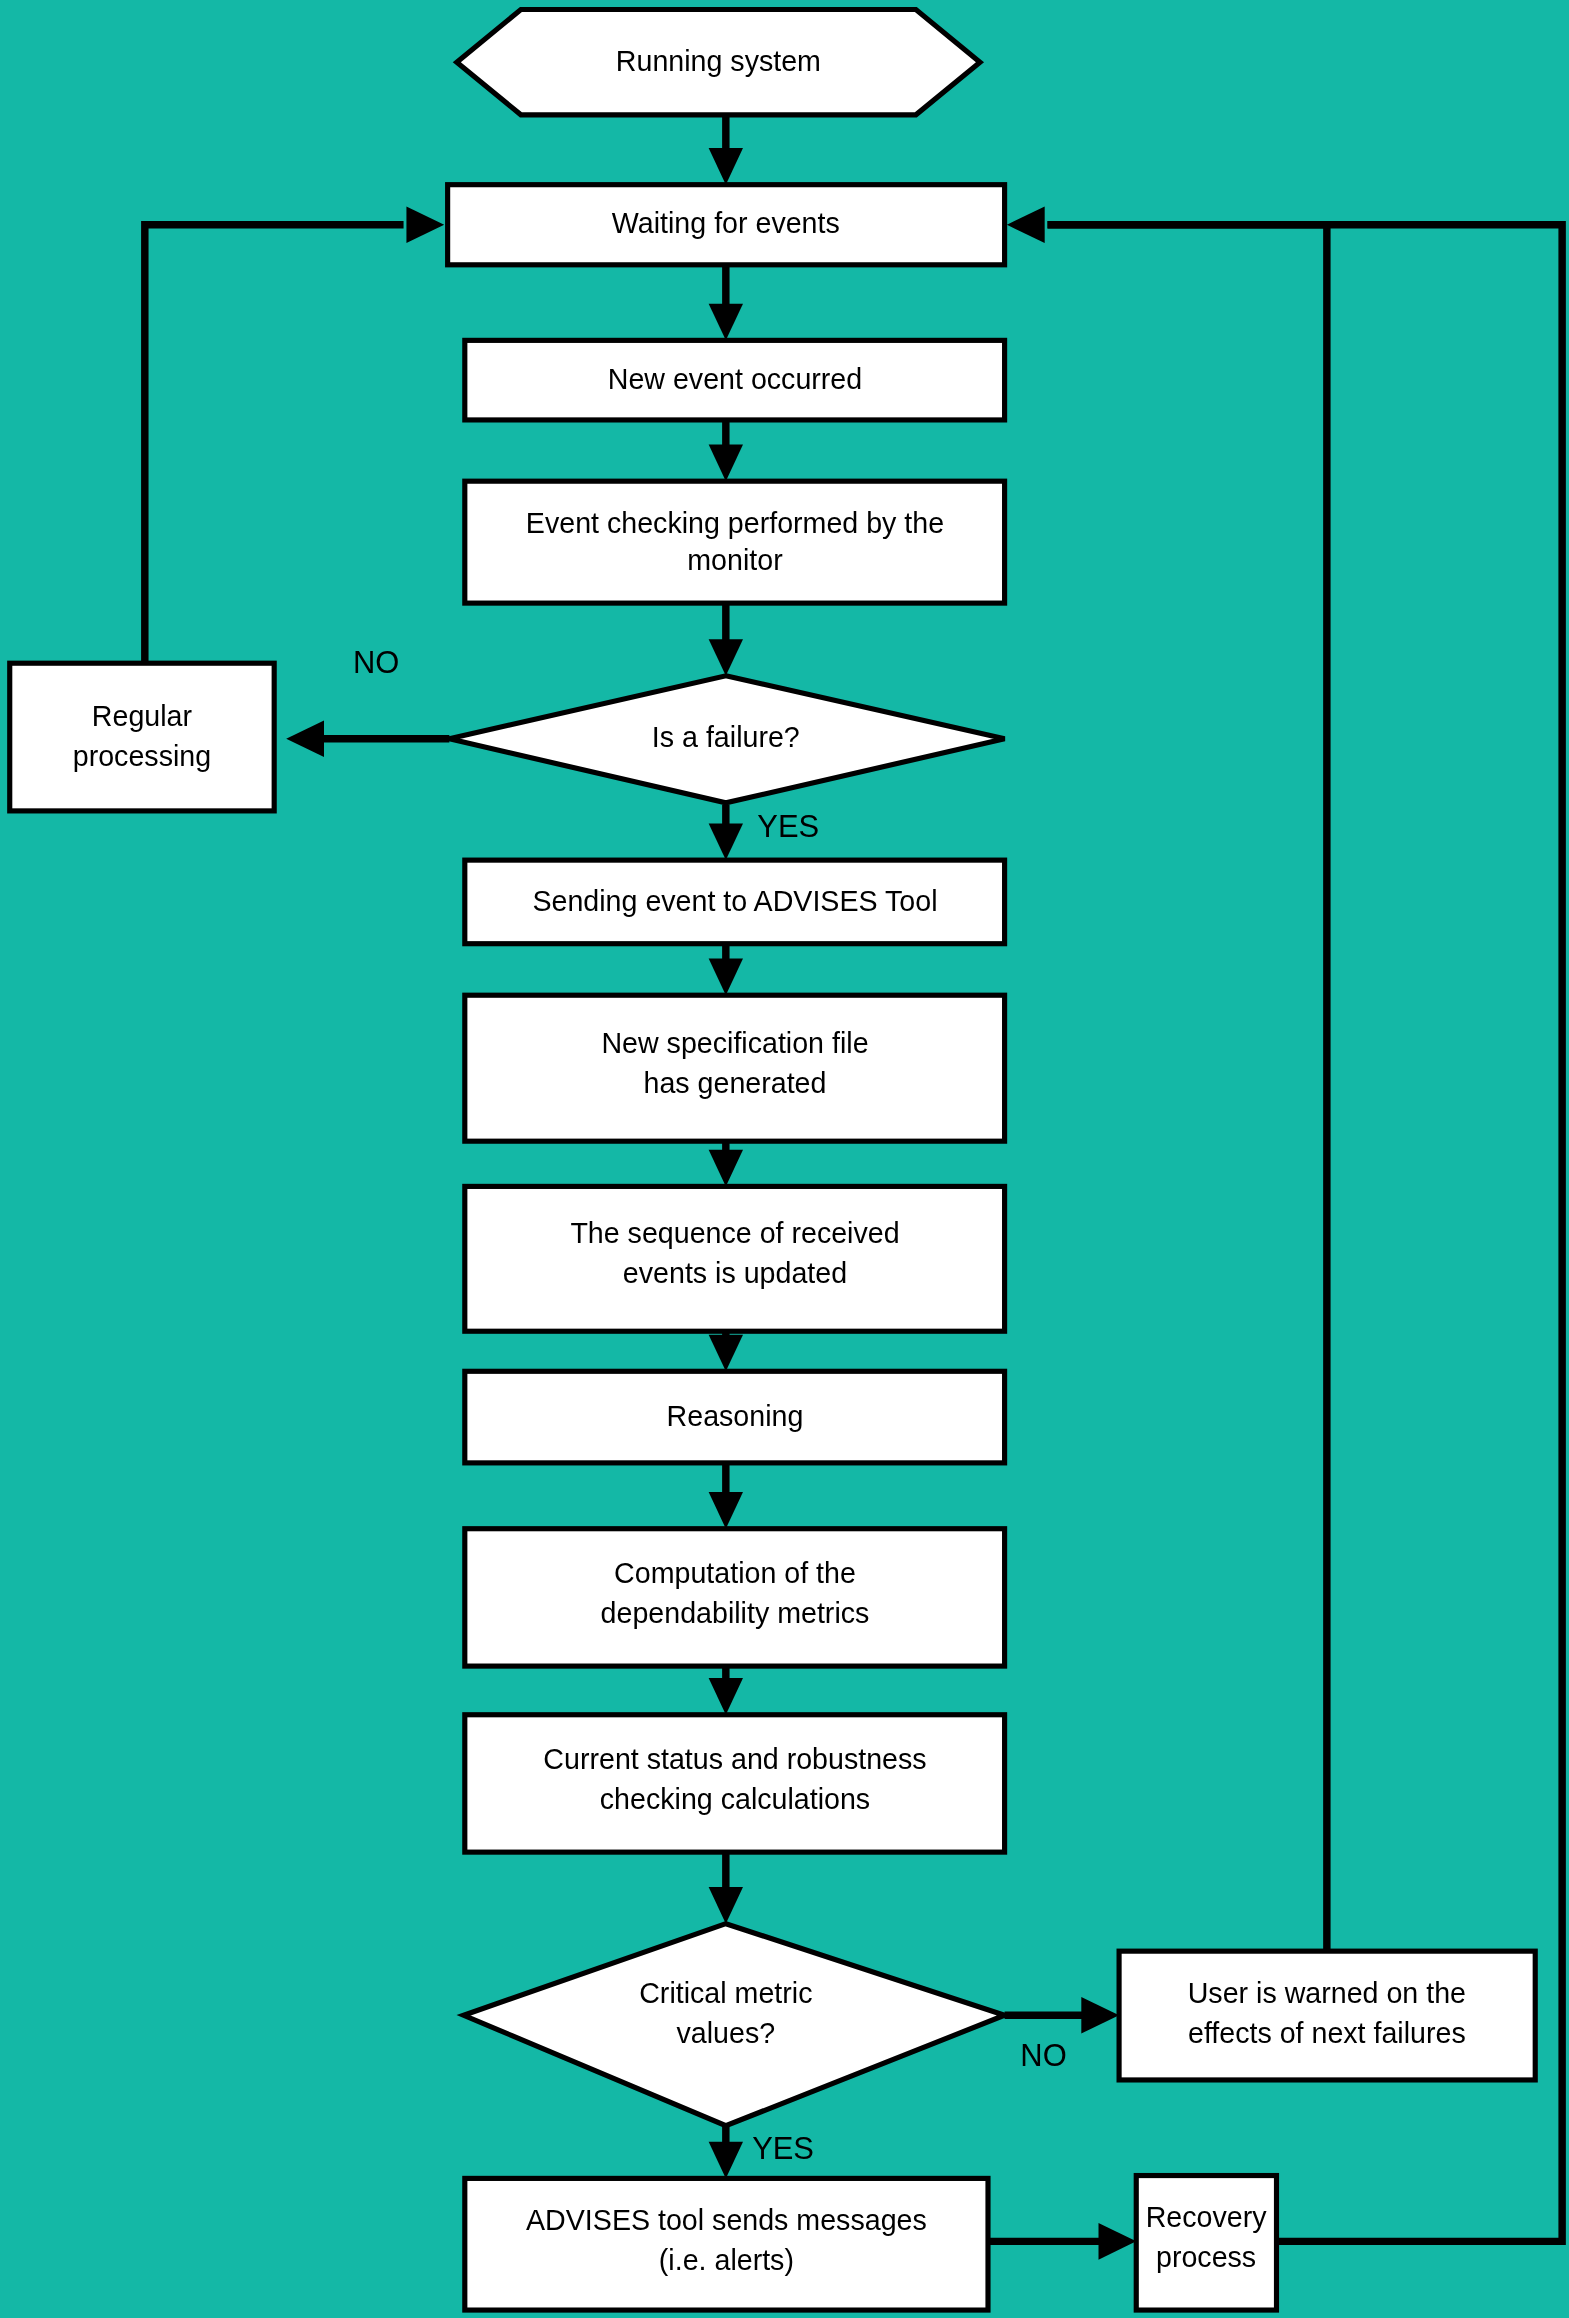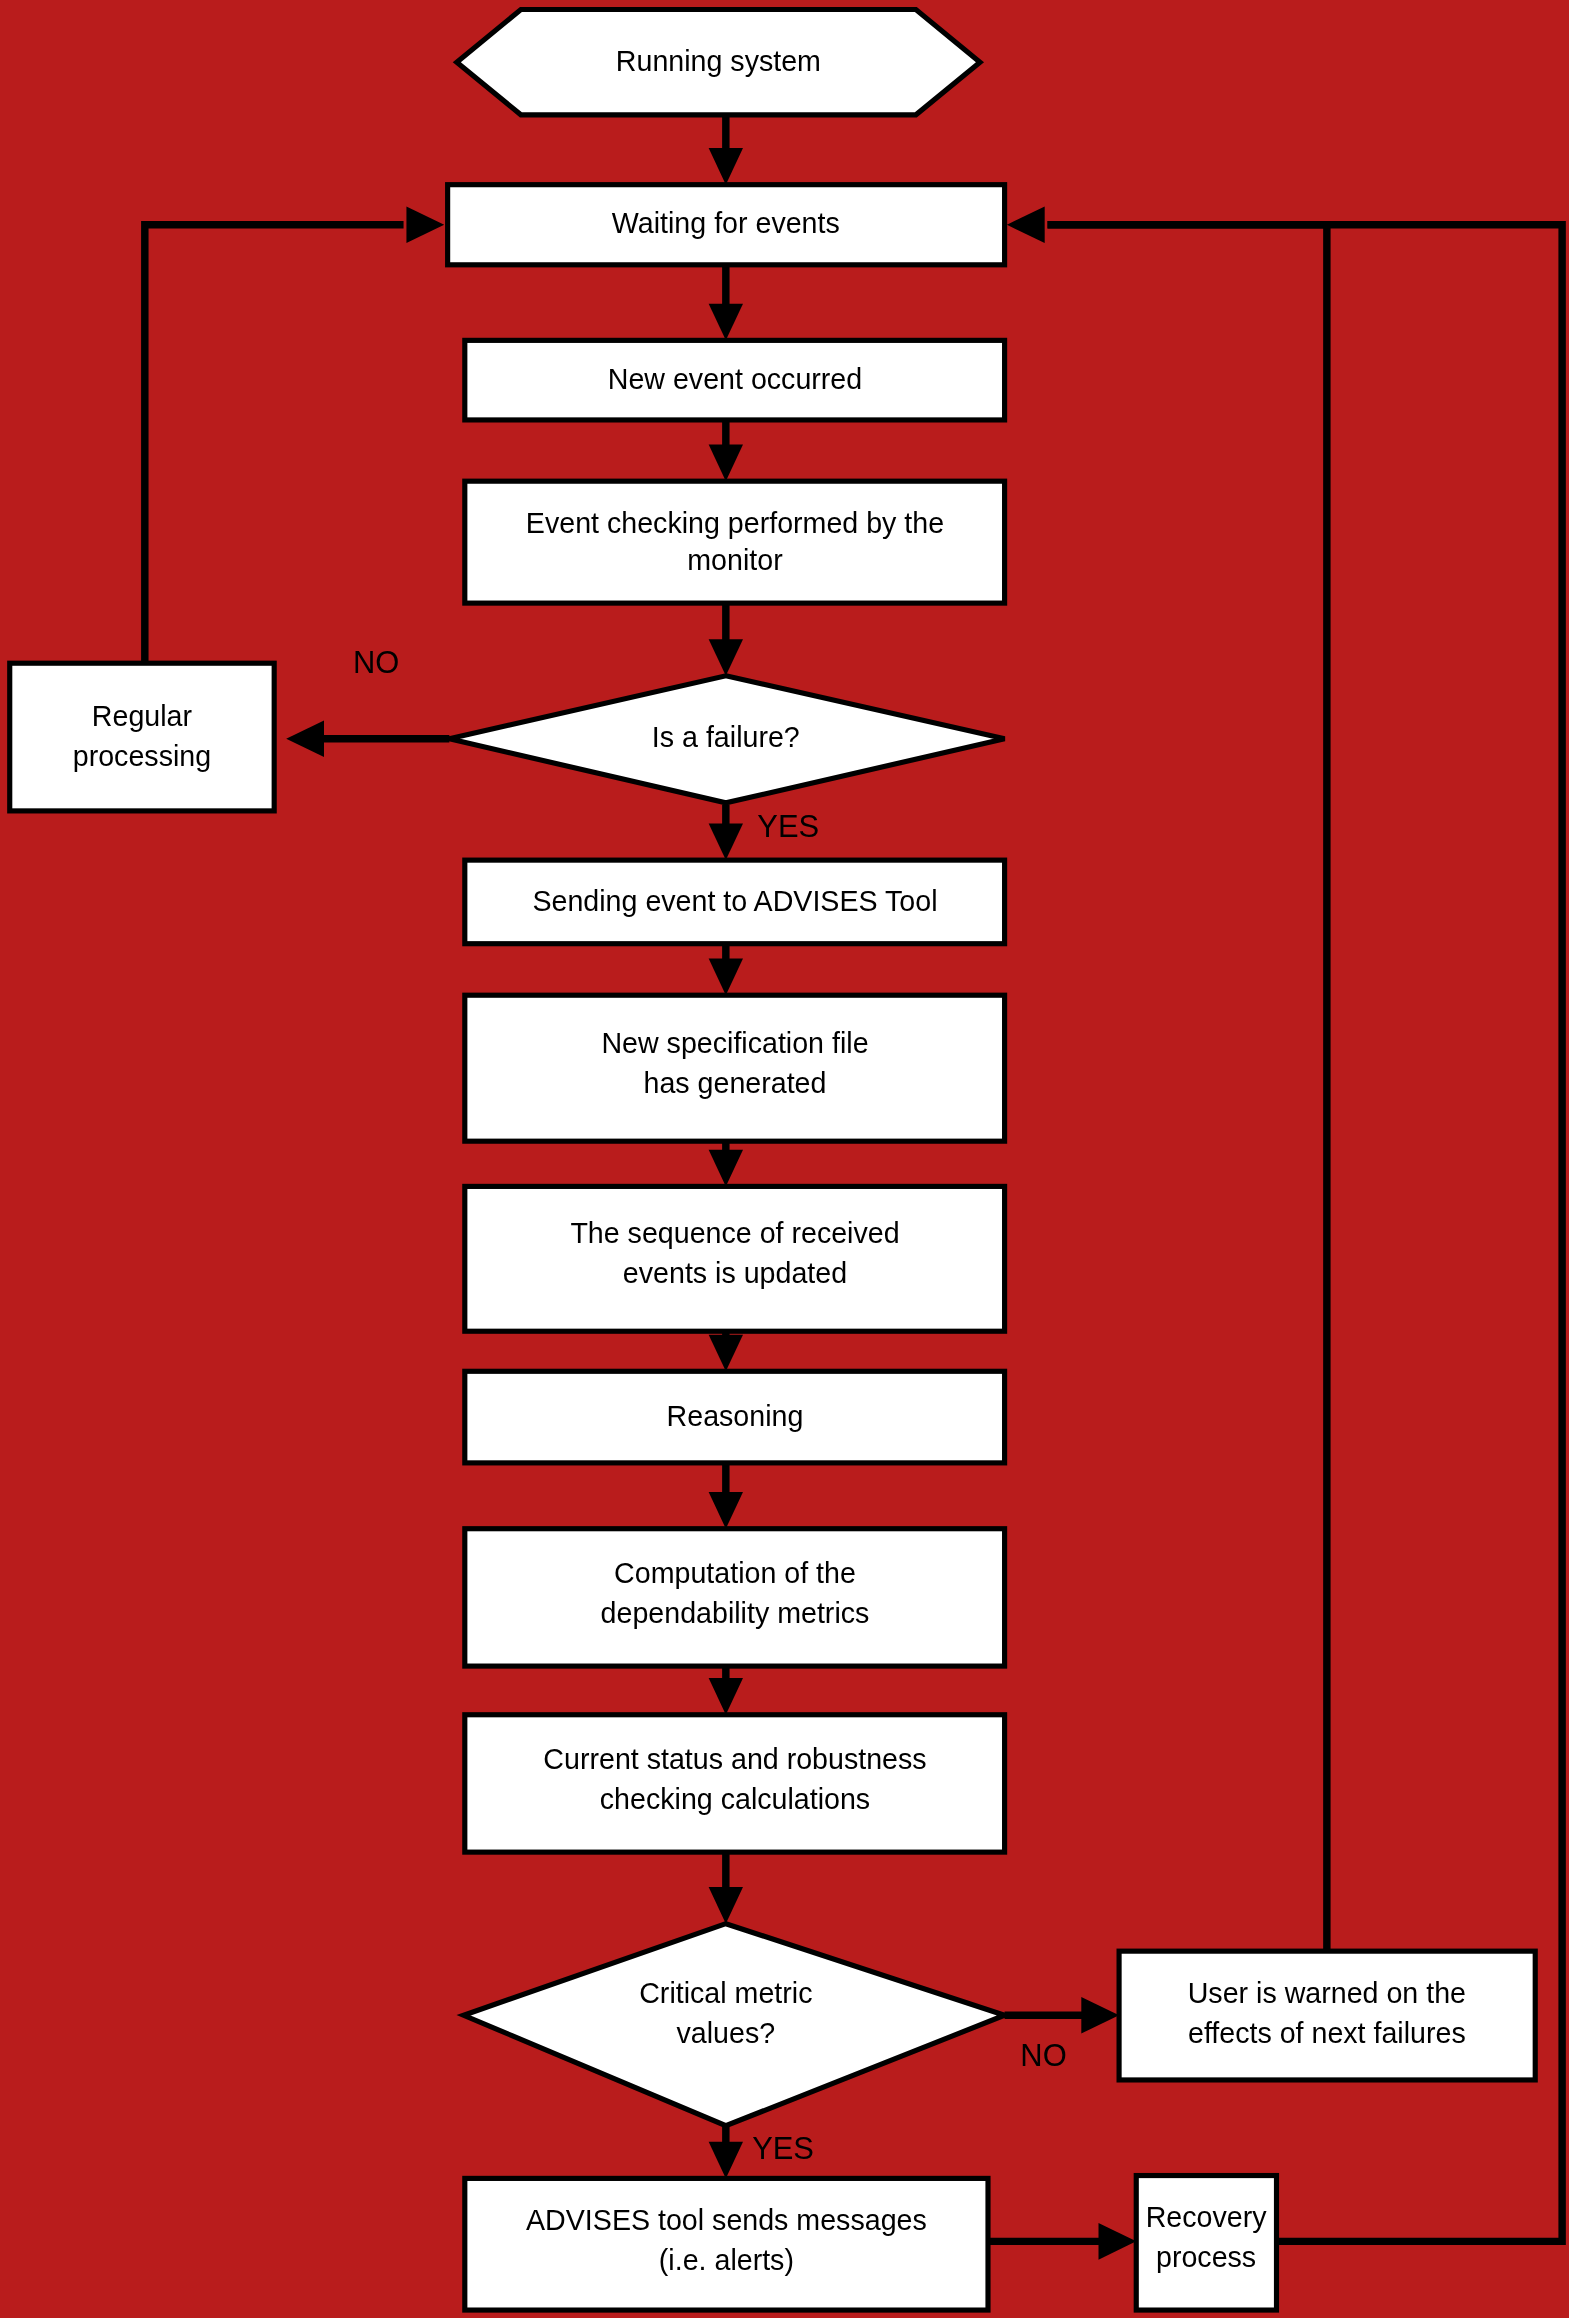--- a/index.html
+++ b/index.html
@@ -7,21 +7,21 @@
     padding: 0;
     background: #ffffff;
   }
   body {
     font-family: "Liberation Sans", sans-serif;
   }
   #flowchart-root {
     position: relative;
     width: 1569px;
     height: 2319px;
-    background: #b91c1c;
+    background: #14b8a6;
     overflow: hidden;
   }
   svg.fc {
     display: block;
     width: 1569px;
     height: 2319px;
   }
   .node-shape {
     fill: #ffffff;
     stroke: #000000;

